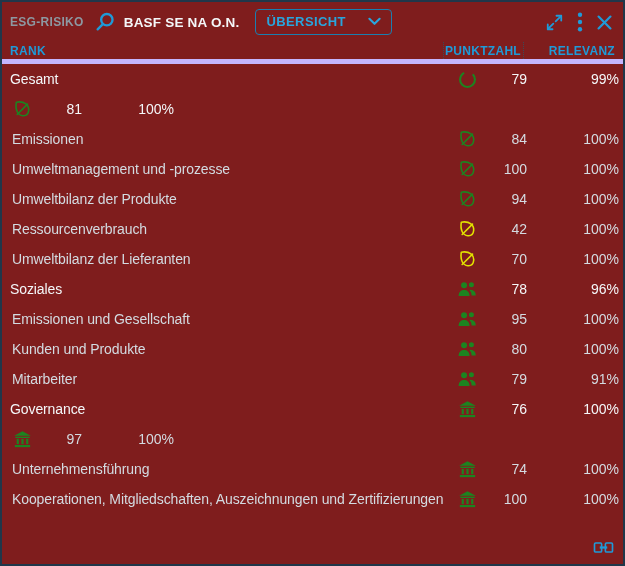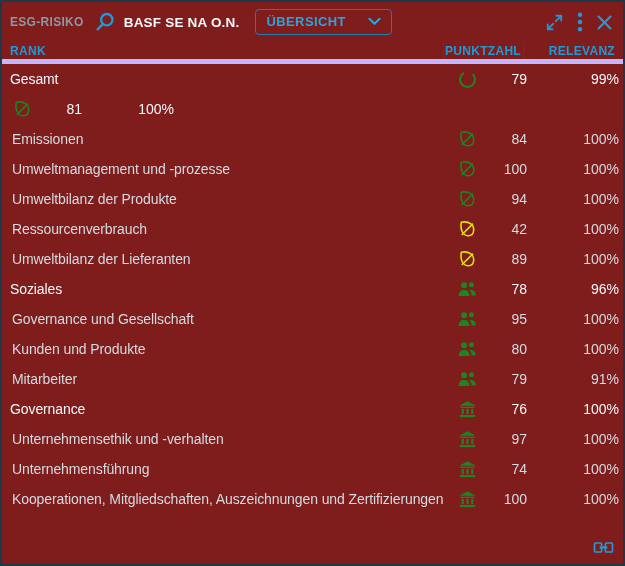--- a/index.html
+++ b/index.html
@@ -208,42 +208,42 @@
     <div class="row">
       <div class="cell-label">Umweltbilanz der Lieferanten</div>
       <div class="cell-icon icon-yellow">
           <span>
       <svg width="20" height="20" viewBox="0 0 24 24" fill="none" stroke="currentColor" stroke-width="1.9" stroke-linejoin="round" stroke-linecap="round">
         <path d="M5.2 3.8 C 15.5 2.2 20.6 7.4 20 13.8 C 19.6 17.9 16.7 20.3 13 20 C 7 19.5 3.6 13.4 5.2 3.8 Z"></path>
         <line x1="6.2" y1="18.6" x2="18.6" y2="6.2"></line>
       </svg>
     </span>
         </div>
-      <div class="cell-score">89</div>
+      <div class="cell-score">70</div>
       <div class="cell-rel">100%</div>
     </div>
 
     <div class="row bold">
       <div class="cell-label">Soziales</div>
       <div class="cell-icon icon-green">
           <span>
       <svg width="22" height="20" viewBox="0 0 26 24" fill="currentColor">
         <circle cx="9.5" cy="7.6" r="3.6"></circle>
         <path d="M3 19.8 c0-4.1 2.9-6.5 6.5-6.5 s6.5 2.4 6.5 6.5 v0.7 H3 Z"></path>
         <circle cx="18.3" cy="7" r="3"></circle>
         <path d="M17.6 12.9 c3.4 0.2 5.9 2.5 5.9 6.3 v0.6 h-5 c0-2.8-0.9-4.9-2.6-6.3 Z"></path>
       </svg>
     </span>
         </div>
       <div class="cell-score">78</div>
       <div class="cell-rel">96%</div>
     </div>
 
     <div class="row">
-      <div class="cell-label">Governance und Gesellschaft</div>
+      <div class="cell-label">Emissionen und Gesellschaft</div>
       <div class="cell-icon icon-green">
           <span>
       <svg width="22" height="20" viewBox="0 0 26 24" fill="currentColor">
         <circle cx="9.5" cy="7.6" r="3.6"></circle>
         <path d="M3 19.8 c0-4.1 2.9-6.5 6.5-6.5 s6.5 2.4 6.5 6.5 v0.7 H3 Z"></path>
         <circle cx="18.3" cy="7" r="3"></circle>
         <path d="M17.6 12.9 c3.4 0.2 5.9 2.5 5.9 6.3 v0.6 h-5 c0-2.8-0.9-4.9-2.6-6.3 Z"></path>
       </svg>
     </span>
         </div>
@@ -295,21 +295,20 @@
         <rect x="16.4" y="11.8" width="2.6" height="6.4"></rect>
         <rect x="2.8" y="19.2" width="18.4" height="2.6"></rect>
       </svg>
     </span>
         </div>
       <div class="cell-score">76</div>
       <div class="cell-rel">100%</div>
     </div>
 
     <div class="row">
-      <div class="cell-label">Unternehmensethik und -verhalten</div>
       <div class="cell-icon icon-green">
           <span>
       <svg width="21" height="20" viewBox="0 0 24 24" fill="currentColor">
         <path d="M12 2.6 L22 8.2 H2 Z"></path>
         <rect x="3.4" y="9.2" width="17.2" height="1.6"></rect>
         <rect x="5" y="11.8" width="2.6" height="6.4"></rect>
         <rect x="10.7" y="11.8" width="2.6" height="6.4"></rect>
         <rect x="16.4" y="11.8" width="2.6" height="6.4"></rect>
         <rect x="2.8" y="19.2" width="18.4" height="2.6"></rect>
       </svg>

